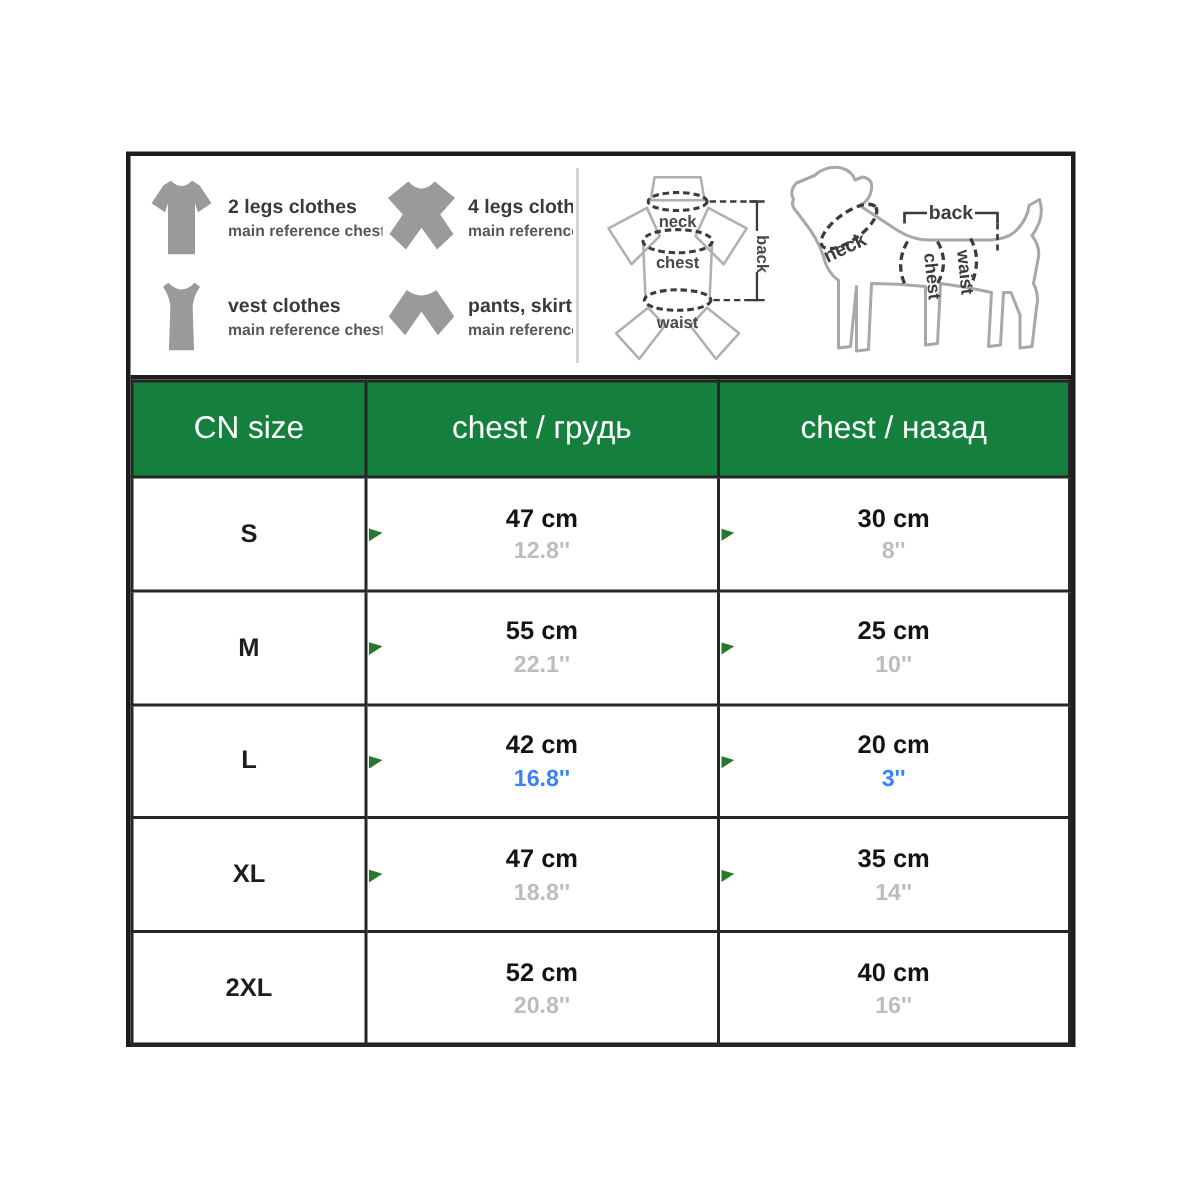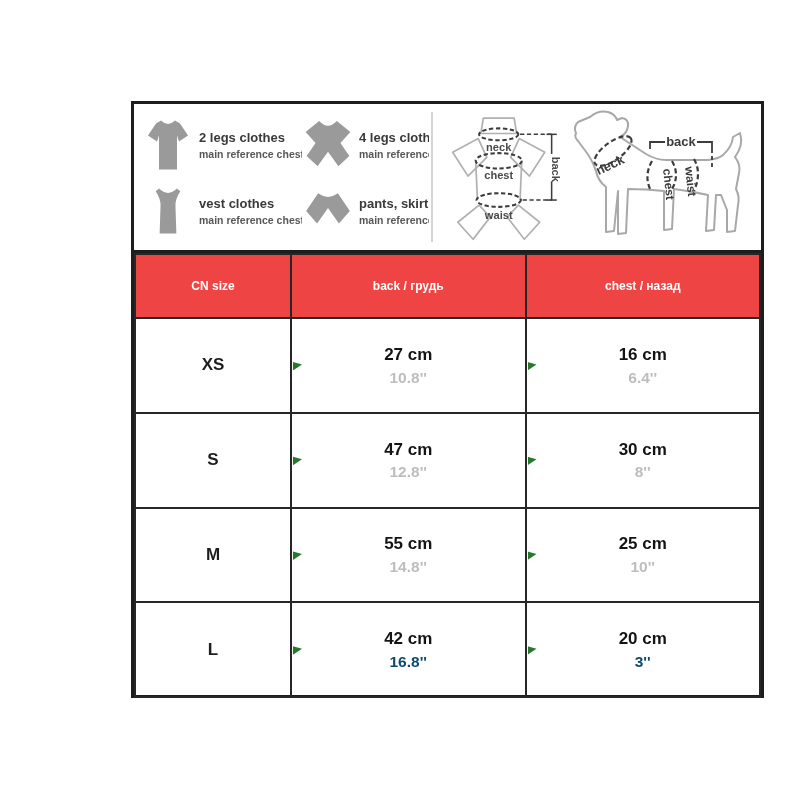--- a/index.html
+++ b/index.html
@@ -2,21 +2,21 @@
 <html><head>
 <meta charset="utf-8">
 <style>
   html,body{margin:0;padding:0;}
   body{
     width:800px;height:800px;background:#ffffff;position:relative;
     font-family:"Liberation Sans", sans-serif;
   }
   .frame{
     position:absolute;left:84px;top:101px;width:633px;height:597px;
-    border:3px solid #1d1d1d;box-sizing:border-box;background:#fff;margin-left:47px;
+    border:3px solid #1d1d1d;box-sizing:border-box;background:#fff;
   }
   
   .top{height:149px;display:flex;border-bottom:3px solid #1d1d1d;box-sizing:border-box;}
   .legend{
     width:303px;box-sizing:border-box;padding:8px 2px 6px 8px;
     display:grid;grid-template-columns:160px 1fr;grid-template-rows:1fr 1fr;
   }
   .legend-item{display:flex;align-items:center;gap:5px;overflow:hidden;}
   .legend-icon{flex:0 0 52px;display:flex;justify-content:center;align-items:center;}
   .legend-text{min-width:0;}
@@ -26,28 +26,28 @@
   .diagrams{flex:1;display:flex;align-items:center;padding:2px 2px 2px 6px;}
   svg text{font-family:"Liberation Sans",sans-serif;font-weight:bold;}
   
   table.size-table{
     width:100%;height:445px;border-collapse:collapse;table-layout:fixed;
   }
   .size-table th,.size-table td{
     border:2px solid #262626;text-align:center;vertical-align:middle;padding:0;
   }
   .size-table th{
-    height:62px;background:#ef4444;color:#ffffff;font-size:12px;font-weight:bold;
+    height:62px;background:#15803d;color:#ffffff;font-size:21px;font-weight:normal;
   }
   .col-size{width:156px;}
   td.size-cell{font-size:17px;font-weight:bold;color:#1d1d1d;}
   td.val-cell{position:relative;}
   .cm{font-size:17px;font-weight:bold;color:#141414;line-height:1.45;}
   .in{font-size:15.5px;font-weight:bold;color:#bdbdbd;line-height:1.3;}
-  .in.inch-dark{color:#0c4a6e;}
+  .in.inch-dark{color:#3b82f6;}
   .marker{
     position:absolute;left:1px;top:50%;margin-top:-5px;width:9px;height:10px;
     background:#26792b;clip-path:polygon(0 15%, 100% 42%, 0 100%);
   }
 </style>
 </head>
 <body>
 
 <div class="frame">
 
@@ -165,72 +165,85 @@
 
   <table class="size-table">
     <colgroup>
         <col class="col-size">
         <col>
         <col>
       </colgroup>
     <thead>
       <tr>
         <th>CN size</th>
-        <th>back / грудь</th>
+        <th>chest / грудь</th>
         <th>chest / назад</th>
       </tr>
     </thead>
     <tbody>
       <tr>
-        <td class="size-cell">XS</td>
-        <td class="val-cell">
-          <span class="marker"></span>
-          <div class="cm">27 cm</div>
-          <div class="in">10.8''</div>
-        </td>
-        <td class="val-cell">
-          <span class="marker"></span>
-          <div class="cm">16 cm</div>
-          <div class="in">6.4''</div>
-        </td>
-      </tr>
-      <tr>
         <td class="size-cell">S</td>
         <td class="val-cell">
           <span class="marker"></span>
           <div class="cm">47 cm</div>
           <div class="in">12.8''</div>
         </td>
         <td class="val-cell">
           <span class="marker"></span>
           <div class="cm">30 cm</div>
           <div class="in">8''</div>
         </td>
       </tr>
       <tr>
         <td class="size-cell">M</td>
         <td class="val-cell">
           <span class="marker"></span>
           <div class="cm">55 cm</div>
-          <div class="in">14.8''</div>
+          <div class="in">22.1''</div>
         </td>
         <td class="val-cell">
           <span class="marker"></span>
           <div class="cm">25 cm</div>
           <div class="in">10''</div>
         </td>
       </tr>
       <tr>
         <td class="size-cell">L</td>
         <td class="val-cell">
           <span class="marker"></span>
           <div class="cm">42 cm</div>
           <div class="in inch-dark">16.8''</div>
         </td>
         <td class="val-cell">
           <span class="marker"></span>
           <div class="cm">20 cm</div>
           <div class="in inch-dark">3''</div>
+        </td>
+      </tr>
+      <tr>
+        <td class="size-cell">XL</td>
+        <td class="val-cell">
+          <span class="marker"></span>
+          <div class="cm">47 cm</div>
+          <div class="in">18.8''</div>
+        </td>
+        <td class="val-cell">
+          <span class="marker"></span>
+          <div class="cm">35 cm</div>
+          <div class="in">14''</div>
+        </td>
+      </tr>
+      <tr>
+        <td class="size-cell">2XL</td>
+        <td class="val-cell">
+
+          <div class="cm">52 cm</div>
+          <div class="in">20.8''</div>
+        </td>
+        <td class="val-cell">
+
+          <div class="cm">40 cm</div>
+          <div class="in">16''</div>
         </td>
       </tr>
     </tbody>
   </table>
 </div>
 
 </body></html>

